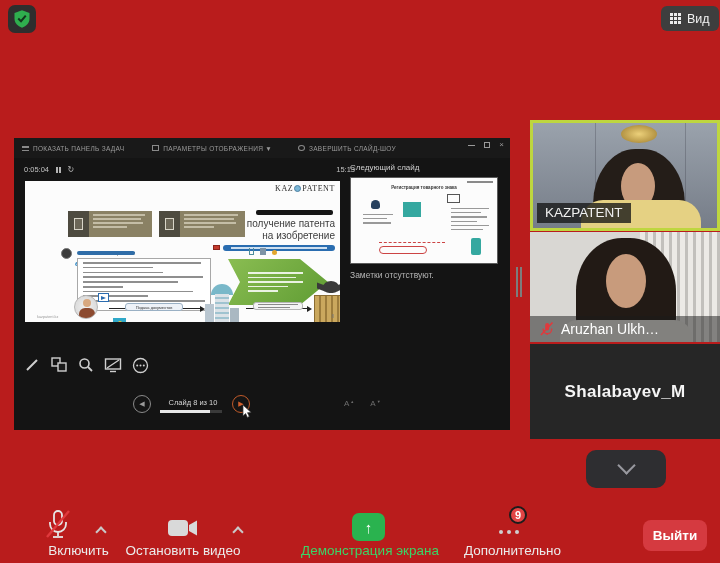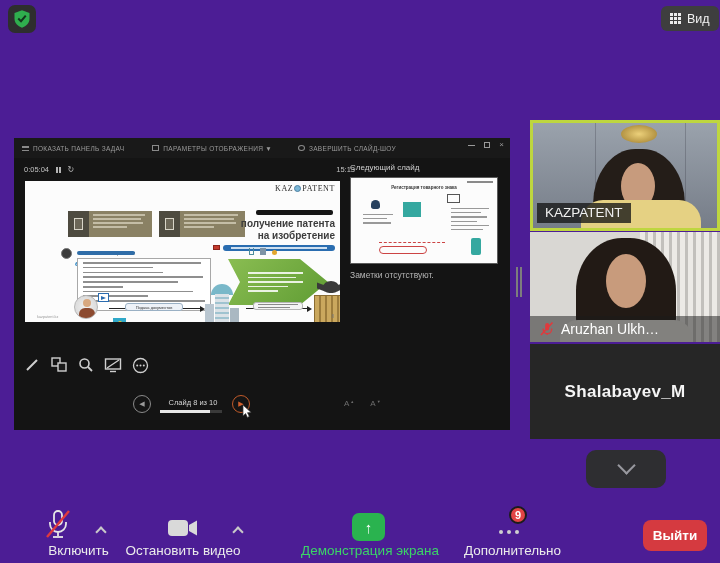--- a/index.html
+++ b/index.html
@@ -1,18 +1,18 @@
 <!DOCTYPE html>
 <html><head>
 <meta charset="utf-8">
 <style>
   * { margin:0; padding:0; box-sizing:border-box; }
   html,body { width:720px; height:563px; background:#1c1c1c; overflow:hidden;
               font-family:"Liberation Sans","DejaVu Sans",sans-serif; }
-  #app { position:relative; width:720px; height:563px; background:#4c1d95; }
+  #app { position:relative; width:720px; height:563px; background:#b91c1c; }
 
   
   .shield-wrap { position:absolute; left:8px; top:5px; width:28px; height:28px;
                  background:#2e2e2e; border-radius:7px; display:flex; align-items:center; justify-content:center; }
   .view-btn { position:absolute; left:661px; top:6px; height:25px; padding:0 9px;
               background:#3e3e3e; border:none; border-radius:6px; display:flex; align-items:center; gap:6px;
               color:#f2f2f2; font-size:12.5px; cursor:pointer; }
   .grid-icon { display:grid; grid-template-columns:repeat(3,3px); grid-template-rows:repeat(3,3px); gap:1px; }
   .grid-icon i { background:#ececec; }
 
@@ -40,21 +40,21 @@
   .kp-logo { position:absolute; right:5px; top:3px; font-family:"Liberation Serif","DejaVu Serif",serif;
              font-size:8px; color:#2b2b2b; letter-spacing:.6px; display:flex; align-items:center; }
   .kp-globe { width:7px; height:7px; border-radius:50%; background:#7ab6d6; border:1px solid #4c7fa0; margin:0 1px; }
   .tanbox { position:absolute; top:30px; height:26px; background:#8a8164; display:flex; }
   .tanbox .tb-ic { width:21px; height:100%; background:#4e4b40; display:flex; align-items:center; justify-content:center; }
   .tanbox .tb-ic i { width:9px; height:12px; border:1px solid #d8d5c8; background:#6c6758; }
   .tanbox .tb-tx { flex:1; padding:3px 4px; display:flex; flex-direction:column; gap:2.5px; }
   .tanbox .tb-tx i { height:1.5px; background:#c4bda6; }
   .blackpill { position:absolute; right:7px; top:29px; width:77px; height:5px; background:#161616; border-radius:2px; }
   .slide-title { position:absolute; right:5px; top:37px; text-align:right; font-size:10px; line-height:11.5px;
-                 color:#3c3c3c; font-weight:700; }
+                 color:#3c3c3c; font-weight:400; }
   .egov-row { position:absolute; left:36px; top:58px; display:flex; align-items:center; gap:3px; }
   .egov-ava { width:11px; height:11px; border-radius:50%; background:#3b3b3b; border:1px solid #777; }
   .egov-t { color:#1f7fc0; font-weight:bold; font-style:italic; font-size:8px;margin-top:20px; }
   .egov-u { color:#4a4a4a; font-size:4.5px; }
   .bluepill { position:absolute; left:52px; top:70px; width:58px; height:4px; background:#2f6da8; border-radius:2px; }
   .listbox { position:absolute; left:52px; top:77px; width:134px; height:53px; background:#fff;
              border:1px solid #a8a8a8; padding:3px 5px; display:flex; flex-direction:column; gap:3.2px; }
   .listbox i { height:1.6px; background:#8f8f8f; }
   .redflag { position:absolute; left:188px; top:64px; width:7px; height:5px; background:#c43b2e; border:1px solid #8c241c; }
   .banner { position:absolute; left:198px; top:64px; width:112px; height:6px; background:#2a6db0; border-radius:3px;

